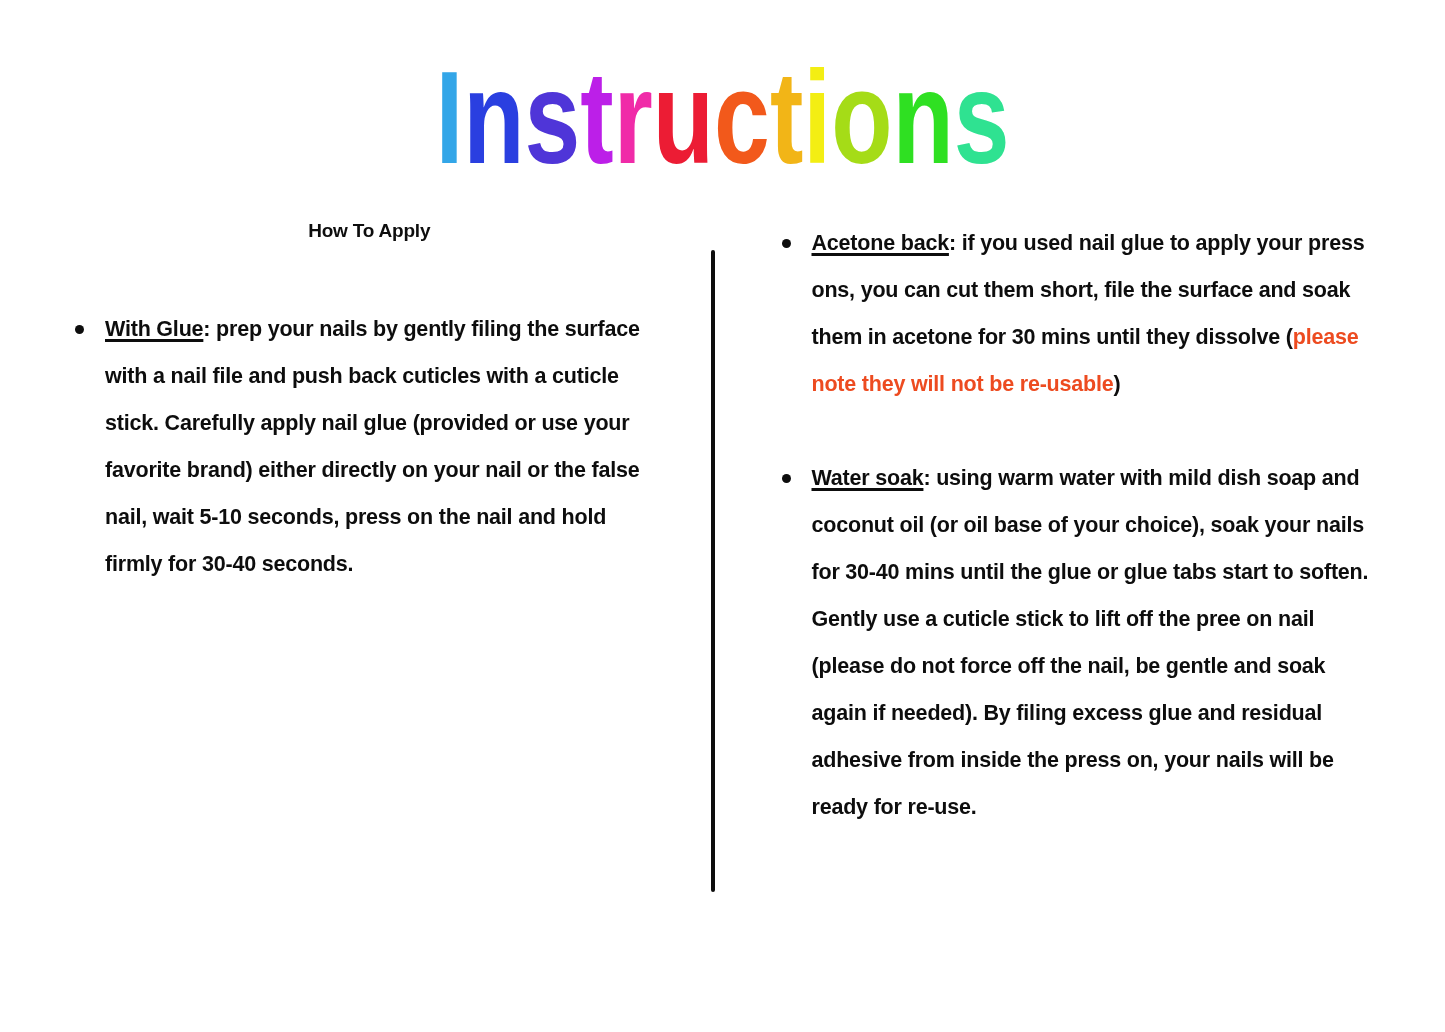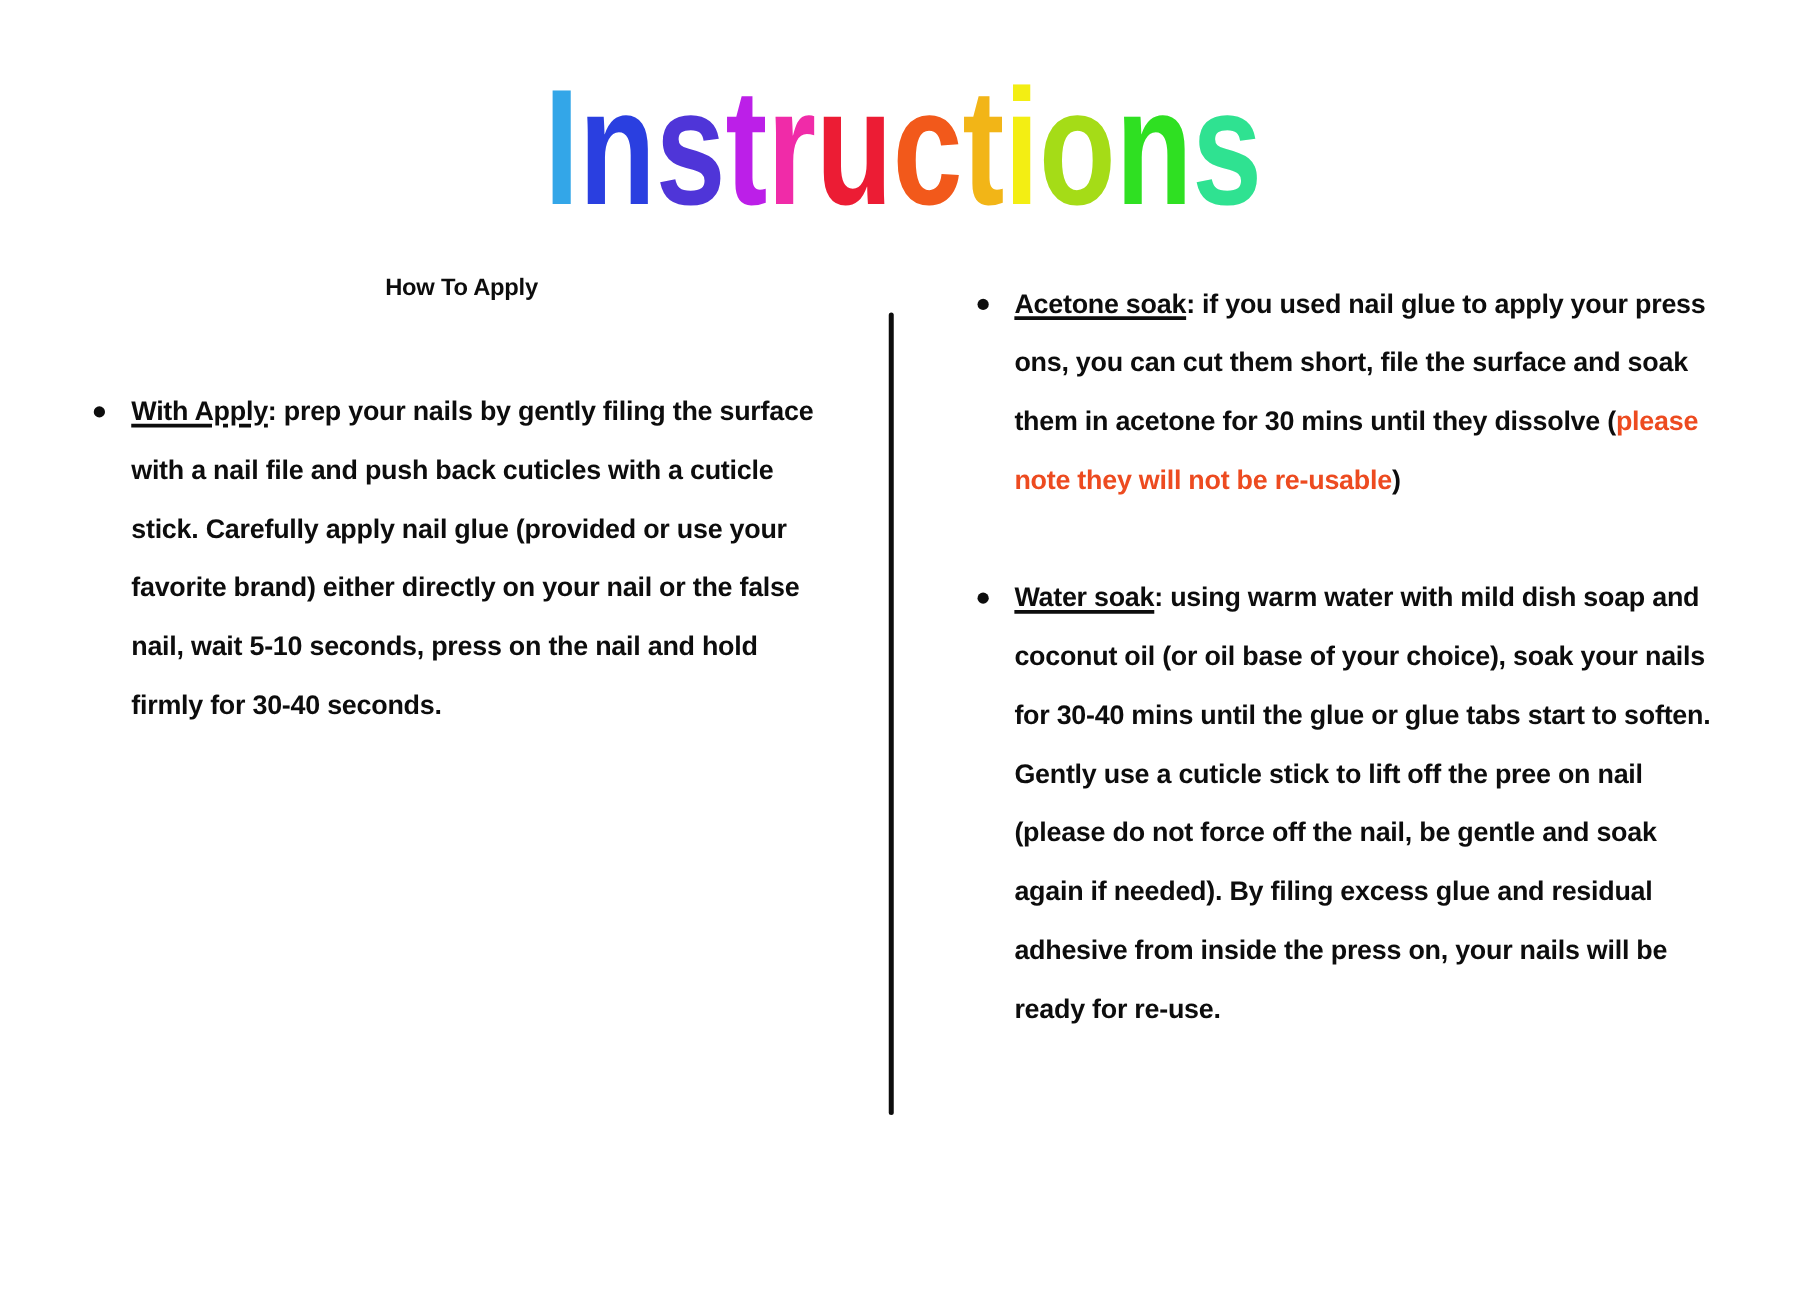--- a/index.html
+++ b/index.html
@@ -102,31 +102,31 @@
       <span style="color: rgb(47, 224, 34);">n</span>
       <span style="color: rgb(47, 226, 145);">s</span>
     </h1>
 
   <div class="columns">
 
     <section class="col col-left">
       <h2 class="col-heading">How To Apply</h2>
       <ul class="bullet-list">
         <li>
-          <span class="lead">With Apply</span><span>: prep your nails by gently filing the surface with a nail file and push back cuticles with a cuticle stick. Carefully apply nail glue (provided or use your favorite brand) either directly on your nail or the false nail, wait 5-10 seconds, press on the nail and hold firmly for 30-40 seconds.</span>
+          <span class="lead">With Glue</span><span>: prep your nails by gently filing the surface with a nail file and push back cuticles with a cuticle stick. Carefully apply nail glue (provided or use your favorite brand) either directly on your nail or the false nail, wait 5-10 seconds, press on the nail and hold firmly for 30-40 seconds.</span>
         </li>
       </ul>
     </section>
 
     <div class="divider"></div>
 
     <section class="col col-right">
       <ul class="bullet-list">
         <li>
-          <span class="lead">Acetone soak</span><span>: if you used nail glue to apply your press ons, you can cut them short, file the surface and soak them in acetone for 30 mins until they dissolve (</span><span class="note">please note they will not be re-usable</span><span>)</span>
+          <span class="lead">Acetone back</span><span>: if you used nail glue to apply your press ons, you can cut them short, file the surface and soak them in acetone for 30 mins until they dissolve (</span><span class="note">please note they will not be re-usable</span><span>)</span>
         </li>
         <li>
           <span class="lead">Water soak</span><span>: using warm water with mild dish soap and coconut oil (or oil base of your choice), soak your nails for 30-40 mins until the glue or glue tabs start to soften. Gently use a cuticle stick to lift off the pree on nail (please do not force off the nail, be gentle and soak again if needed). By filing excess glue and residual adhesive from inside the press on, your nails will be ready for re-use.</span>
         </li>
       </ul>
     </section>
 
   </div>
 </div>
 

